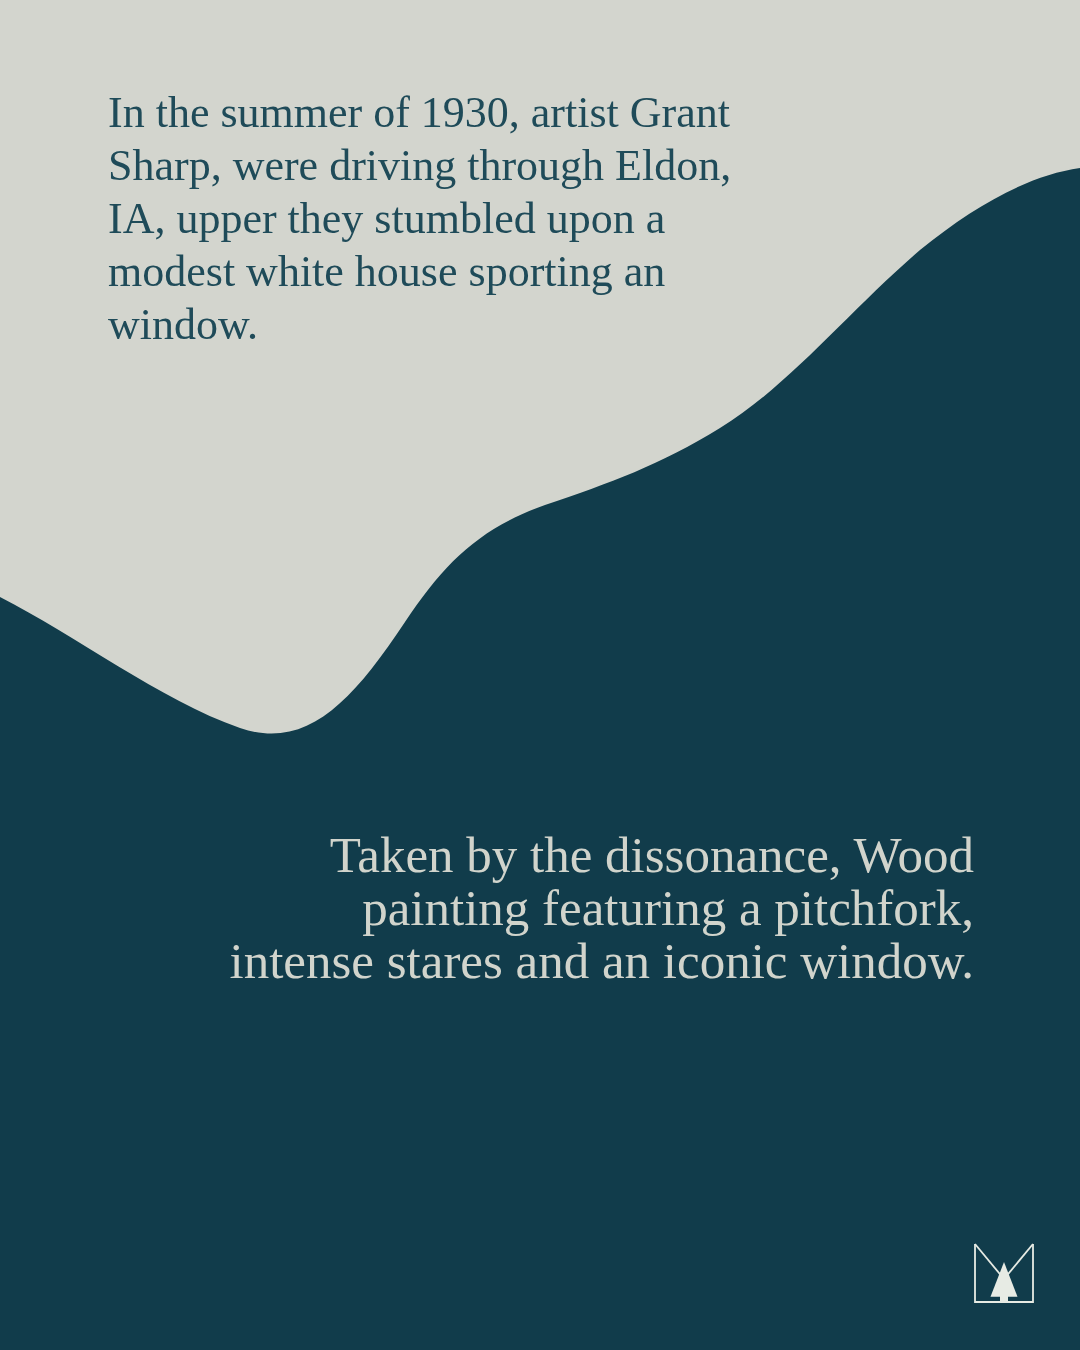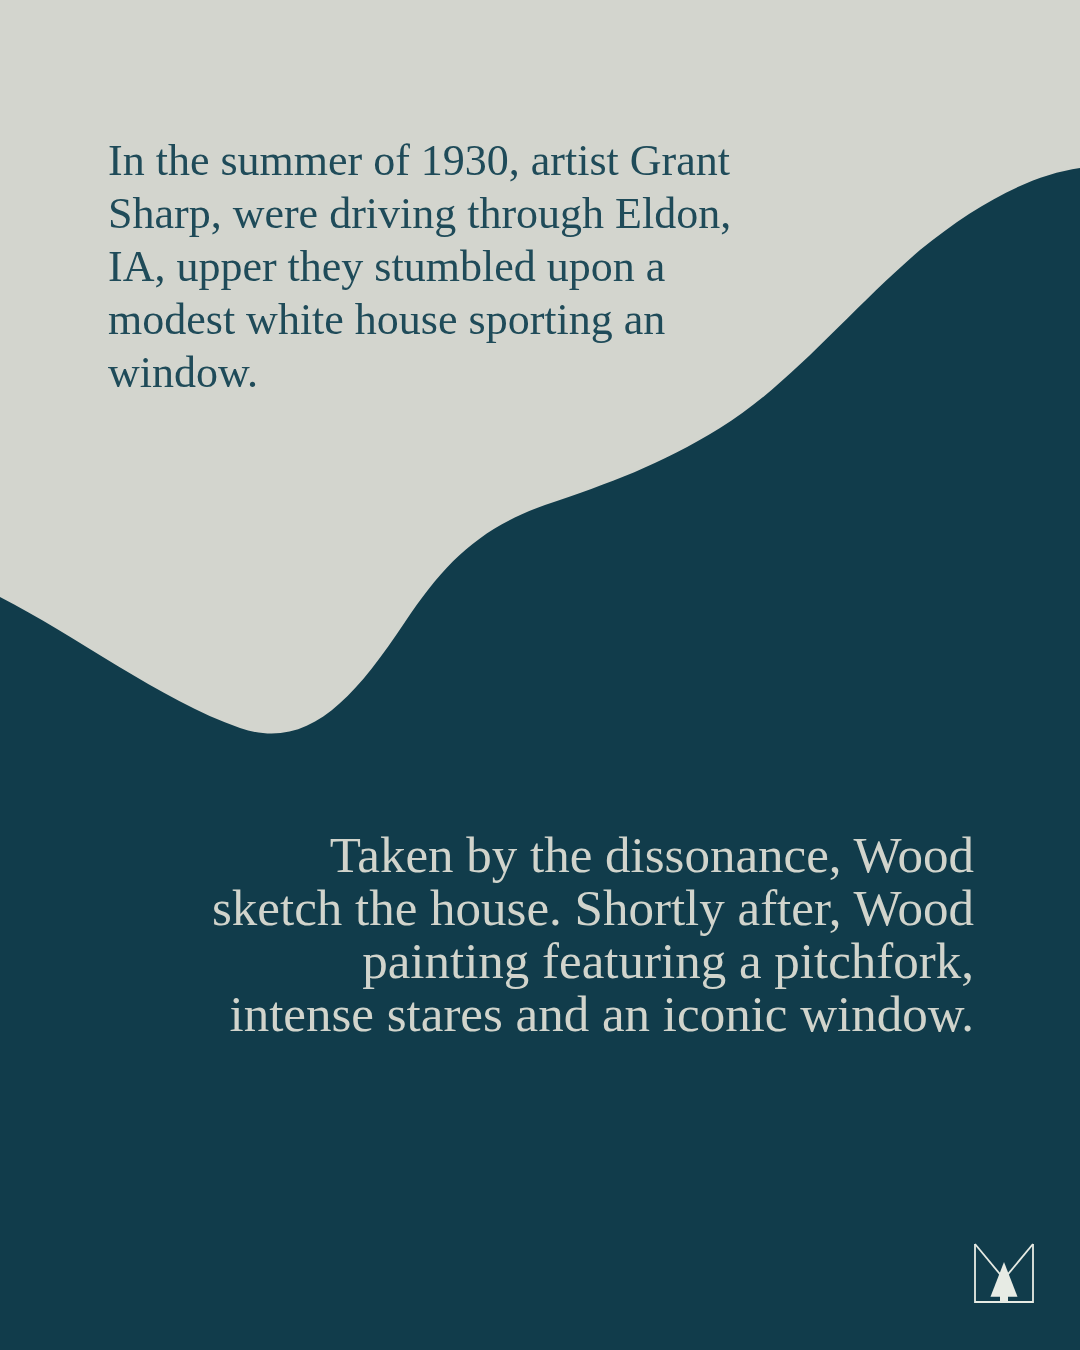--- a/index.html
+++ b/index.html
@@ -23,21 +23,20 @@
   }
   .wave{
     position:absolute;left:0;top:0;display:block;
   }
   .wave path{fill:var(--background-dark);}
   .intro{
     position:absolute;left:108px;top:86px;width:760px;
     font-size:44px;line-height:53px;
     color:var(--text-dark);
     text-align:left;
-    margin-top:48px;
   }
   .story{
     position:absolute;right:106px;top:829px;width:820px;
     font-size:51px;line-height:53px;
     color:var(--text-light);
     text-align:right;
   }
   .text-line{white-space:nowrap;}
   .logo{
     position:absolute;left:974px;top:1243px;
@@ -63,21 +62,20 @@
   <div class="intro">
     <div class="text-line">In the summer of 1930, artist Grant</div>
     <div class="text-line">Sharp, were driving through Eldon,</div>
     <div class="text-line">IA, upper they stumbled upon a</div>
     <div class="text-line">modest white house sporting an</div>
     <div class="text-line">window.</div>
   </div>
 
   <div class="story">
     <div class="text-line">Taken by the dissonance, Wood</div>
-    <div class="text-line">sketch the house. Shortly after, Wood</div>
     <div class="text-line">painting featuring a pitchfork,</div>
     <div class="text-line">intense stares and an iconic window.</div>
   </div>
 
   <svg class="logo" viewBox="0 0 60 60" aria-hidden="true">
     <g stroke="var(--logo)" stroke-width="1.8" fill="none">
       <polyline points="1,1 1,59 59,59 59,1"></polyline>
       <line x1="1" y1="1" x2="30" y2="36"></line>
       <line x1="59" y1="1" x2="30" y2="36"></line>
     </g>

